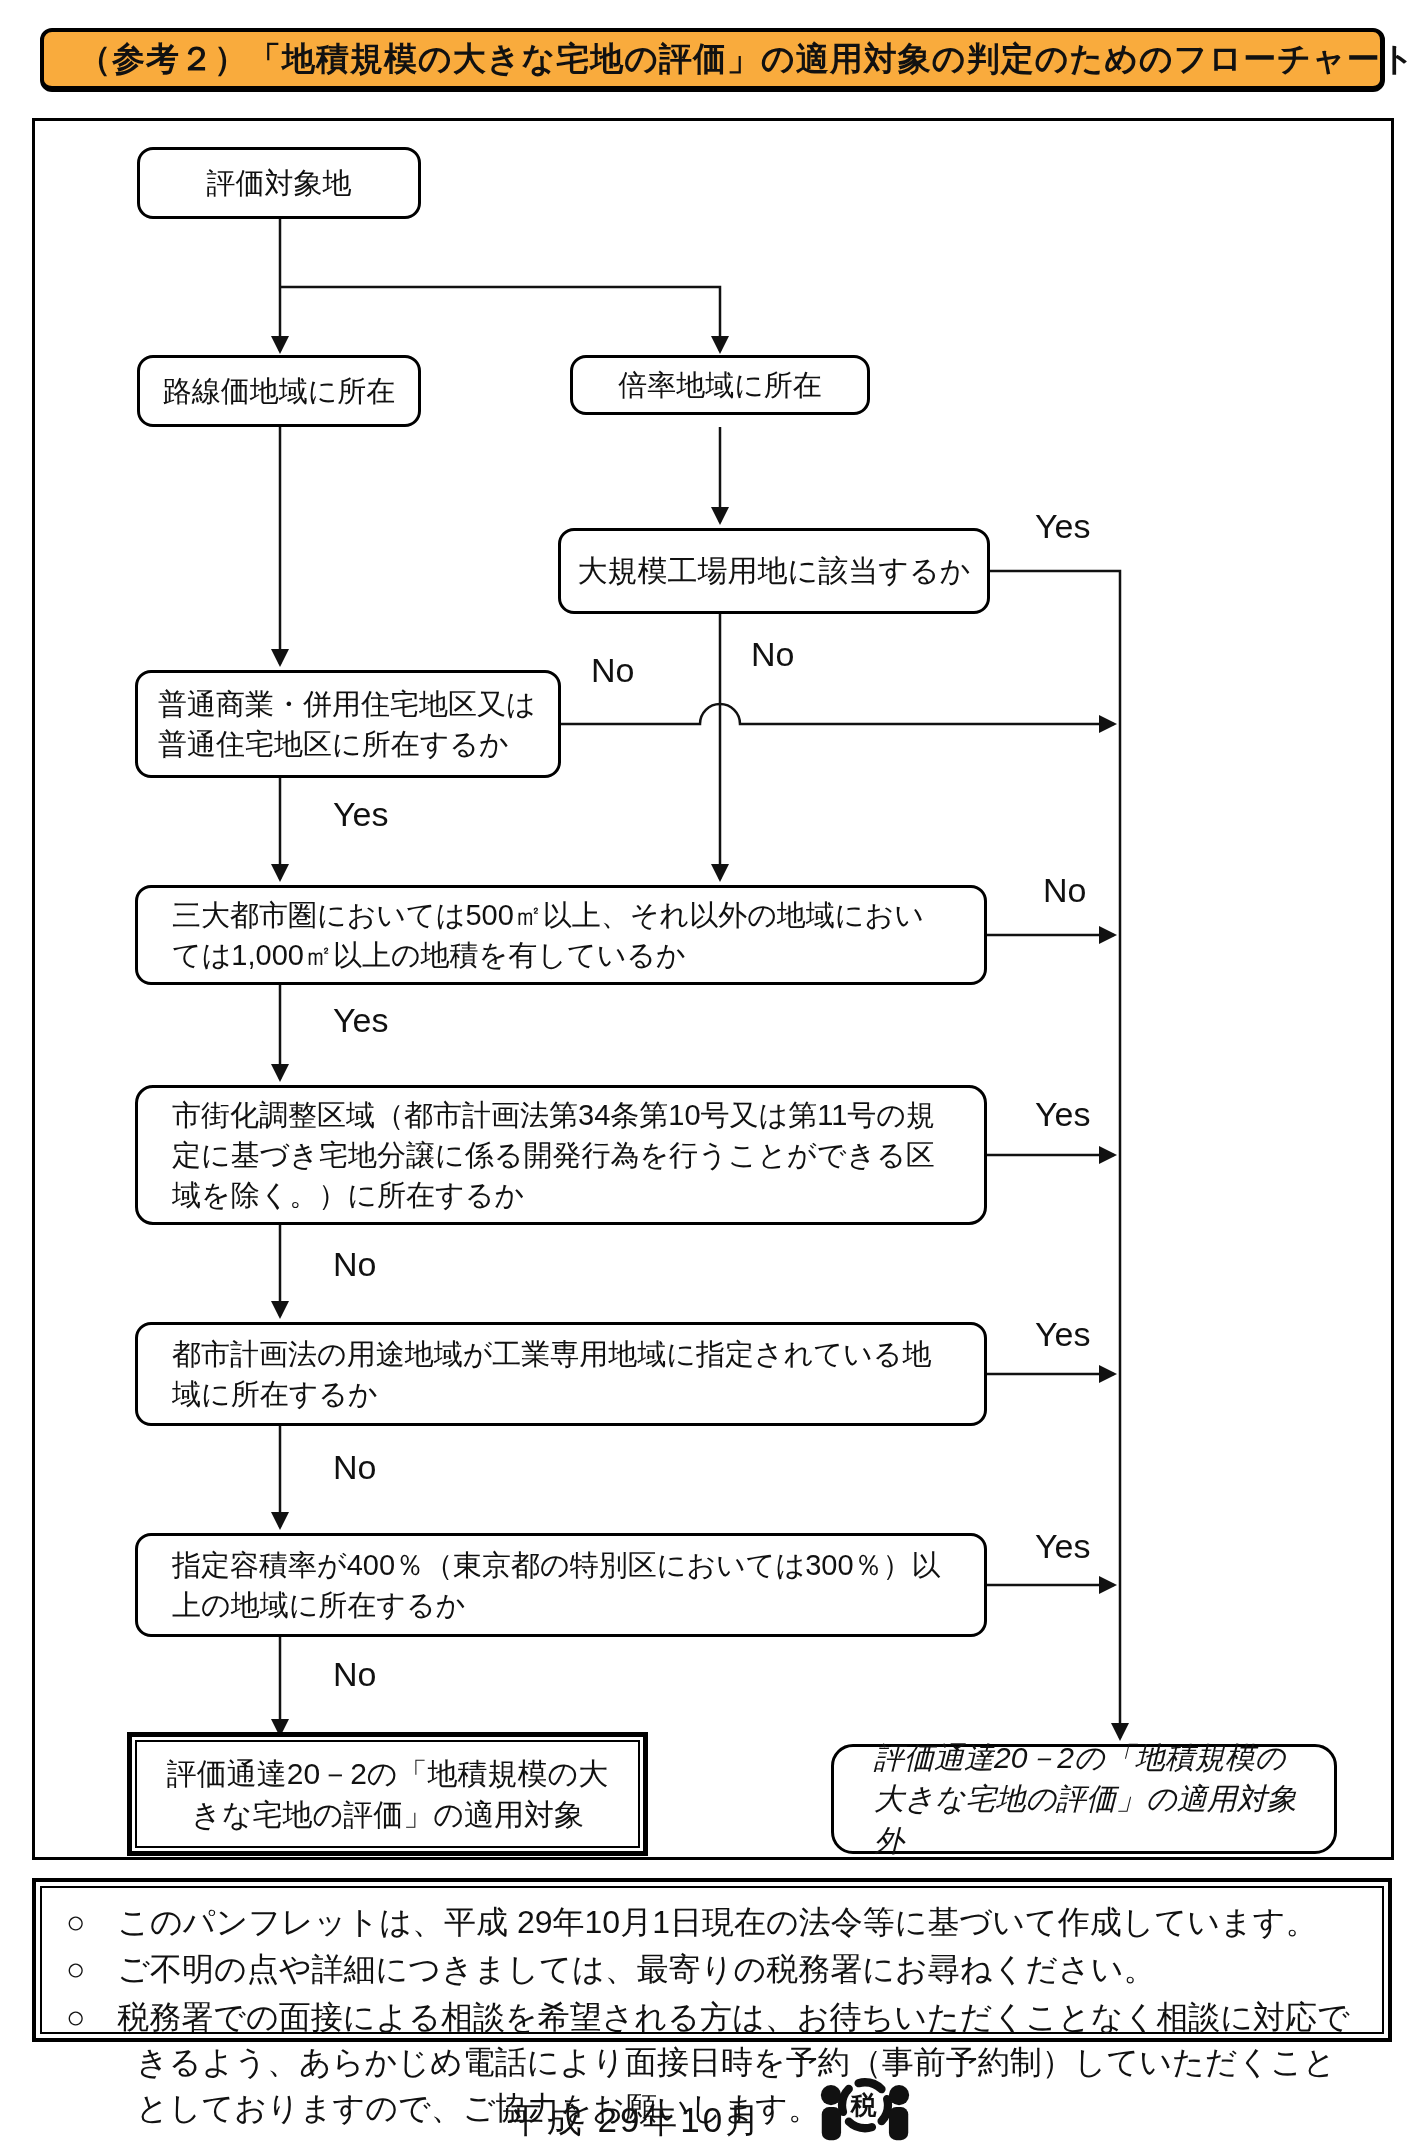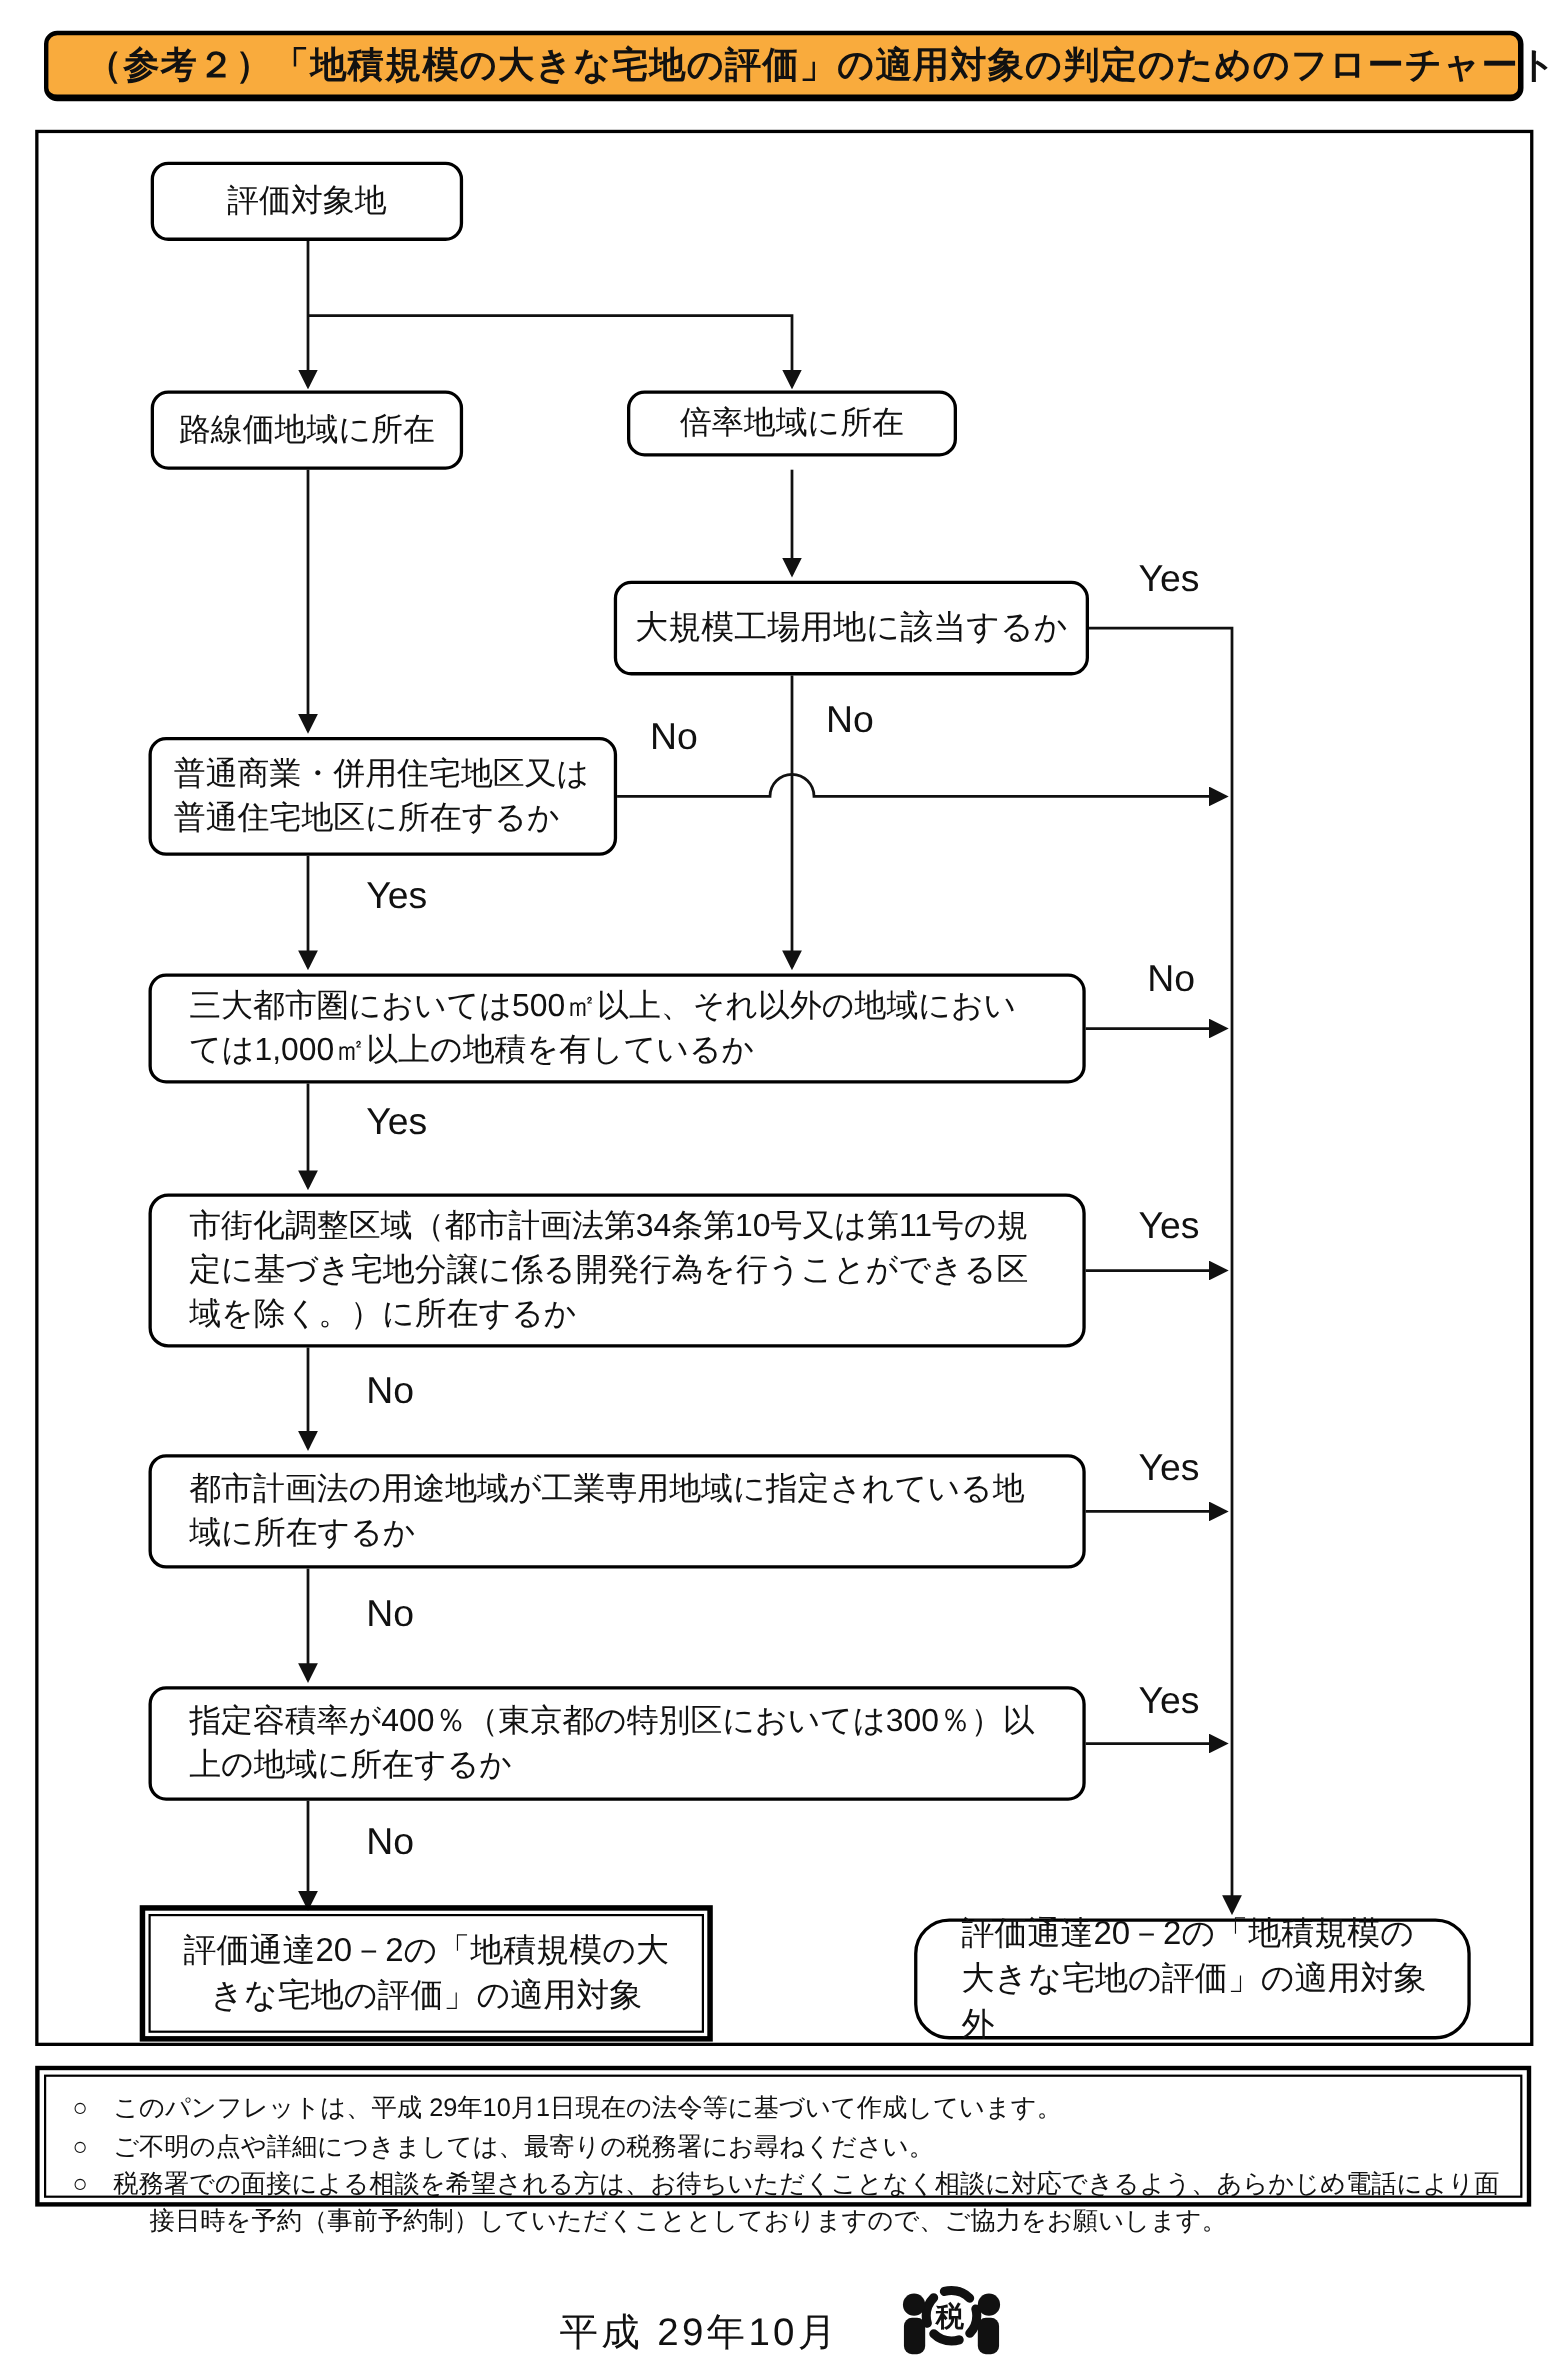--- a/index.html
+++ b/index.html
@@ -30,31 +30,31 @@
     display:flex;align-items:center;font-size:29px;line-height:1.38;
     word-break:break-all;overflow-wrap:anywhere;
   }
   .node.c{justify-content:center;text-align:center;}
   .node.l{padding:0 34px;text-align:left;}
   .node.result-in{
     border-radius:0;border-width:2px;outline:5px solid #000;outline-offset:3px;
     justify-content:center;text-align:center;font-size:30px;
   }
   .node.result-out{
-    border-radius:32px;justify-content:flex-start;text-align:left;
-    padding:0 28px 0 40px;font-size:30px;
+    border-radius:22px;justify-content:flex-start;text-align:left;
+    padding:0 28px 0 40px;font-size:30px;font-style:italic;
   }
   
   .lbl{position:absolute;z-index:3;font-size:34px;color:#111;background:#fff;padding:0 3px;line-height:1.1;}
   
   .notes{
-    position:absolute;left:40px;top:1886px;width:1344px;height:112px;
+    position:absolute;left:40px;top:1886px;width:1344px;height:148px;
     border:2px solid #000;outline:4px solid #000;outline-offset:4px;
     box-sizing:border-box;background:#fff;
-    padding:10px 16px 8px 16px;font-size:23px;line-height:1.42;
+    padding:10px 16px 8px 16px;font-size:32px;line-height:1.42;
   }
   .notes .note{padding-left:78px;text-indent:-70px;margin:2px 0;word-break:break-all;overflow-wrap:anywhere;}
   
   .pagefooter{
     position:absolute;left:0;top:2060px;width:1420px;height:84px;z-index:2;
     display:flex;align-items:flex-end;justify-content:center;gap:56px;
     font-size:35px;letter-spacing:3px;white-space:nowrap;
   }
   .pagefooter .logo{width:92px;height:72px;flex:0 0 auto;}
 </style>

